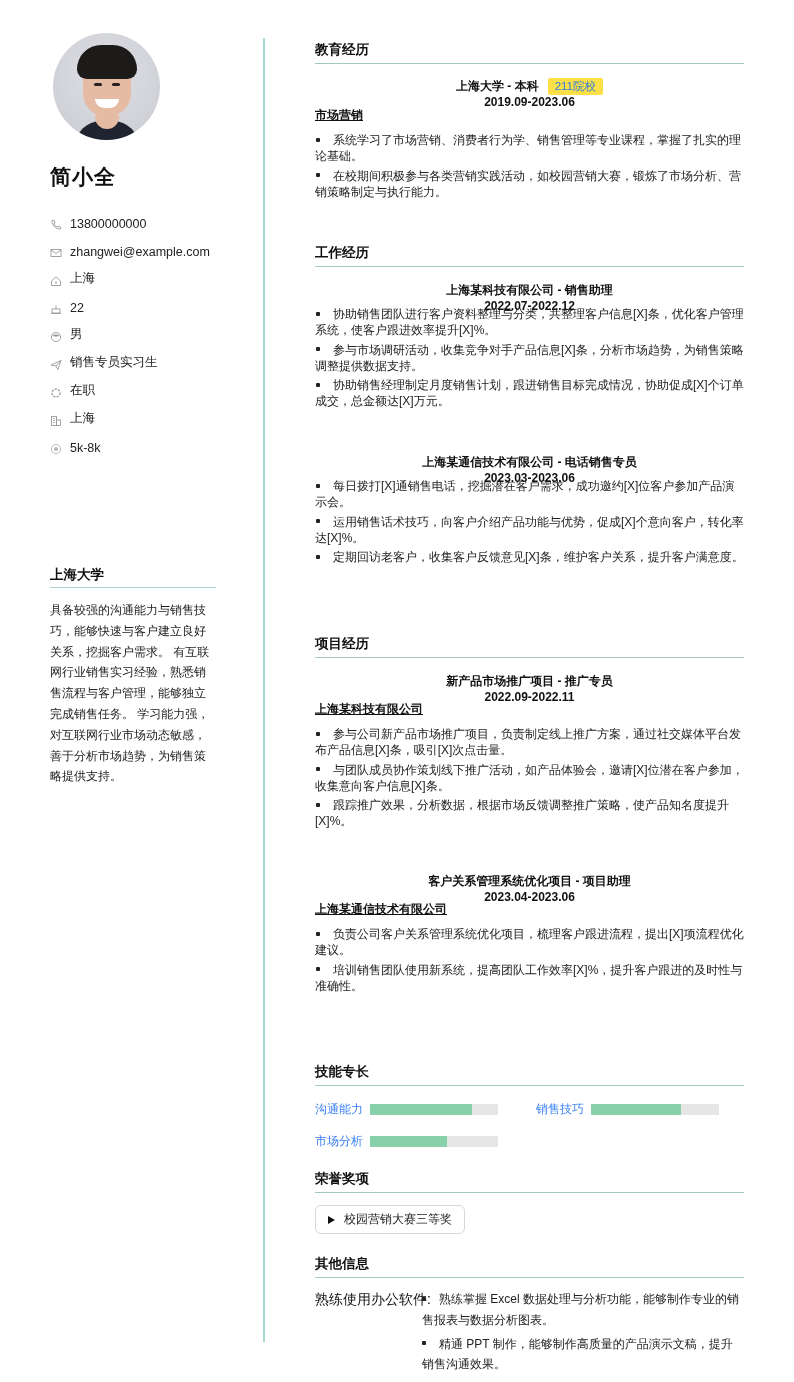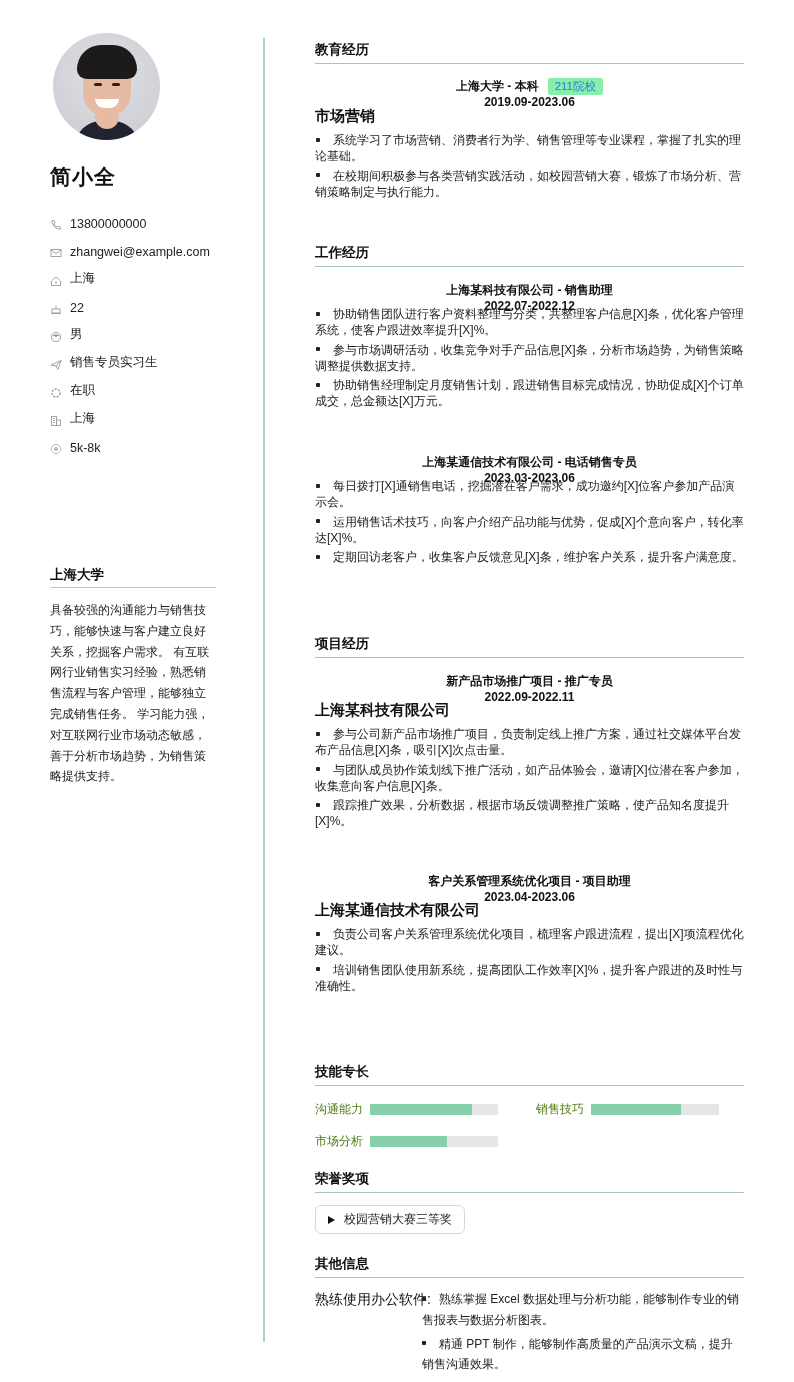--- a/index.html
+++ b/index.html
@@ -27,27 +27,27 @@
 
   .side-title { position: absolute; left: 0; top: 566px; width: 166px; font-size: 13.5px; font-weight: bold; padding-bottom: 3px; border-bottom: 1px solid #a6cfd0; color: #111; }
   .summary { position: absolute; left: 0; top: 600px; width: 166px; font-size: 12px; line-height: 20.8px; color: #222; }
 
   .vline { position: absolute; left: 263px; top: 38px; width: 2px; height: 1304px; background: #a8d5d1; }
 
   .main { position: absolute; left: 315px; top: 0; width: 429px; }
   .sec-title { position: absolute; left: 0; width: 429px; font-size: 13.5px; font-weight: bold; color: #111; padding-bottom: 4px; border-bottom: 1px solid #a3c6c4; }
   .row { position: absolute; left: 0; width: 429px; display: flex; justify-content: space-between; align-items: center; font-size: 12px; font-weight: bold; color: #111; flex-direction: column; }
   .row .left { display: flex; align-items: center; }
-  .tag { margin-left: 9px; font-size: 11.5px; font-weight: normal; color: #2f7bd9; background: #86efac; padding: 1px 7px; border-radius: 2px; }
-  .sub { position: absolute; left: 0; font-size: 15px; font-weight: bold; color: #111; }
+  .tag { margin-left: 9px; font-size: 11.5px; font-weight: normal; color: #2f7bd9; background: #fde047; padding: 1px 7px; border-radius: 2px; }
+  .sub { position: absolute; left: 0; font-size: 12px; font-weight: bold; color: #111; text-decoration: underline; }
   .bullets { position: absolute; left: 0; width: 429px; list-style: none; }
   .bullets li { font-size: 12px; line-height: 16px; color: #222; margin-bottom: 3.5px; }
   .bullets li .dot { display: inline-block; width: 4px; height: 4px; background: #222; border-radius: 1px; vertical-align: middle; margin-right: 13px; margin-left: 1px; position: relative; top: -1px; }
 
-  .skill { position: absolute; display: flex; align-items: center; font-size: 12px; color: #4d7c0f; }
+  .skill { position: absolute; display: flex; align-items: center; font-size: 12px; color: #3b82f6; }
   .skill .lbl { width: 55px; }
   .skill .bar { width: 128px; height: 11px; background: #e6e6e6; position: relative; }
   .skill .fill { position: absolute; left: 0; top: 0; height: 11px; background: #86d1aa; }
 
   .award { position: absolute; left: 0; top: 1205px; height: 29px; padding: 0 12px 0 12px; border: 1px solid #d8d8d8; border-radius: 6px; display: flex; align-items: center; font-size: 12px; color: #222; background: #fff; }
   .award .tri { width: 0; height: 0; border-left: 7px solid #111; border-top: 4.5px solid transparent; border-bottom: 4.5px solid transparent; margin-right: 9px; }
 
   .other-label { position: absolute; left: 0; top: 1291px; font-size: 14px; font-weight: normal; color: #111; }
   .other-list { position: absolute; left: 107px; top: 1289px; width: 322px; list-style: none; }
   .other-list li { font-size: 12px; line-height: 20.5px; color: #222; margin-bottom: 3.5px; }

